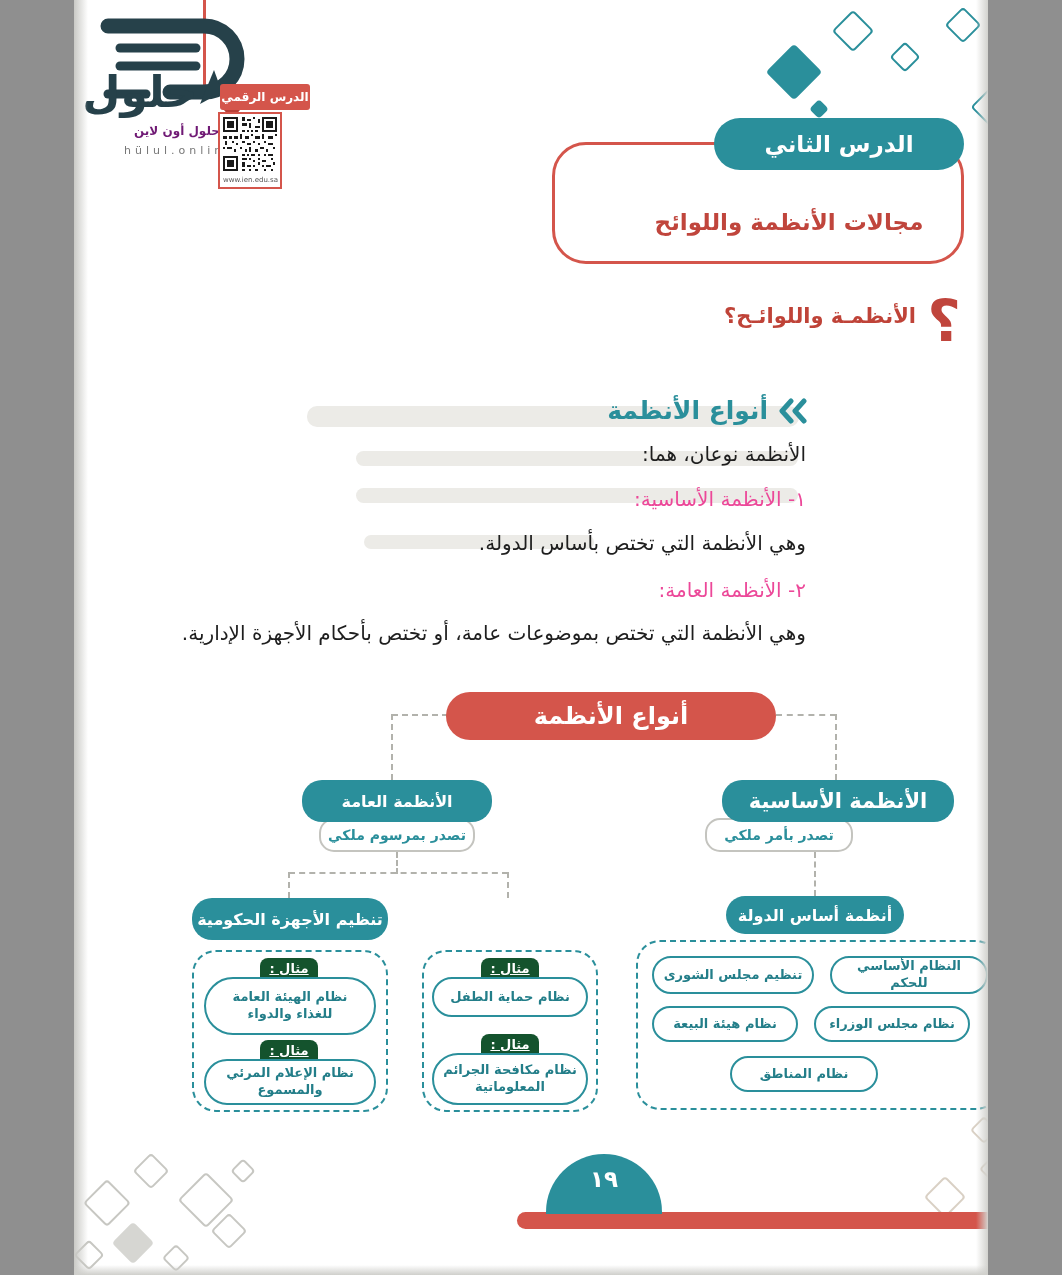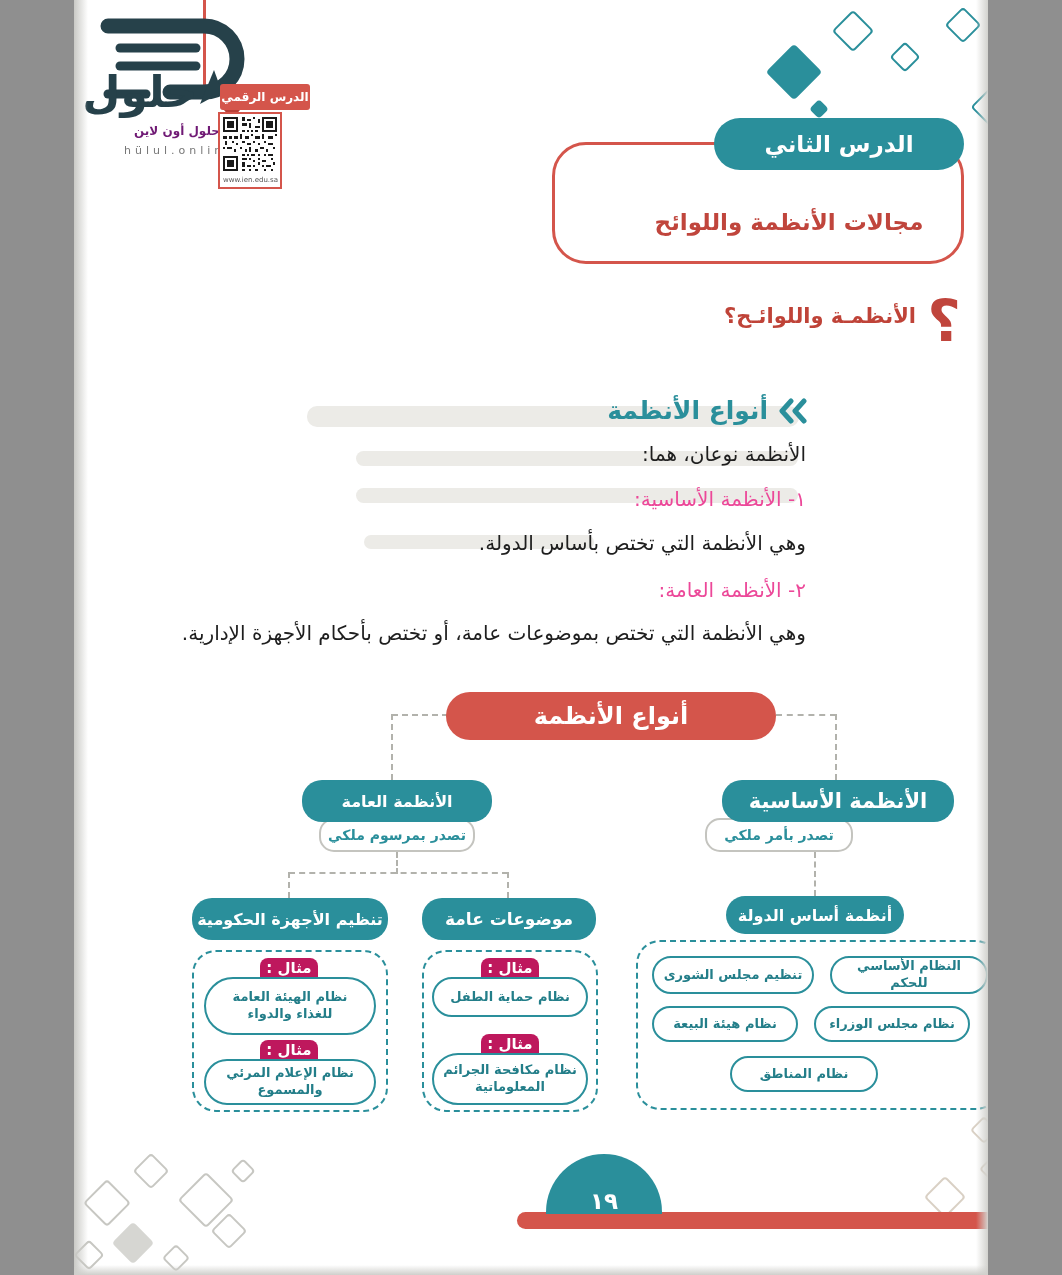--- a/index.html
+++ b/index.html
@@ -57,25 +57,25 @@
   .node { position:absolute; display:flex; align-items:center; justify-content:center; text-align:center;
           color:#fff; font-weight:bold; z-index:3; }
   .node.root { background:#d4554b; border-radius:26px; font-size:24px; }
   .node.teal { background:#2a8f9b; border-radius:20px; }
   .issued { position:absolute; background:#fff; border:2px solid #c4c4bf; border-radius:15px; color:#2a8f9b;
             font-weight:bold; font-size:14px; display:flex; align-items:center; justify-content:center; z-index:2; }
   .dashed-box { position:absolute; border:2px dashed #2a8f9b; border-radius:24px; z-index:1; background:#fff; }
   .oval { position:absolute; background:#fff; border:2px solid #2a8f9b; border-radius:30px; color:#237e89;
           font-weight:bold; font-size:13px; line-height:1.3; display:flex; align-items:center; justify-content:center;
           text-align:center; padding:2px 8px; z-index:3; }
-  .ex-tab { position:absolute; background:#be185d; color:#fff; font-size:15px; font-weight:bold;
-            display:flex; align-items:center; justify-content:center; border-radius:8px 8px 0 0; z-index:2; }
-
-  
-  .dome { position:absolute; background:#2a8f9b; border-radius:60px 60px 0 0; display:flex; align-items:flex-end;
+  .ex-tab { position:absolute; background:#14532d; color:#fff; font-size:13px; font-weight:bold;
+            display:flex; align-items:center; justify-content:center; border-radius:8px 8px 0 0; z-index:2;text-decoration:underline; }
+
+  
+  .dome { position:absolute; background:#2a8f9b; border-radius:60px 60px 0 0; display:flex; align-items:flex-start;
           justify-content:center; color:#fff; font-weight:bold; font-size:23px; padding-top:12px; z-index:4; }
   .footer-bar { position:absolute; background:#d4554b; border-radius:9px 0 0 9px; z-index:3; }
 </style>
 </head>
 <body>
 
 <div class="page">
 
   <div class="dm f-teal" style="left:700px;top:52px;width:40px;height:40px;"></div>
   <div class="dm f-teal" style="left:738px;top:102px;width:14px;height:14px;"></div>
@@ -251,21 +251,20 @@
 
   <div class="node root ar" style="left:372px;top:692px;width:330px;height:48px;">أنواع الأنظمة</div>
 
   <div class="issued ar" style="left:245px;top:818px;width:156px;height:34px;">تصدر بمرسوم ملكي</div>
   <div class="node teal ar" style="left:228px;top:780px;width:190px;height:42px;font-size:16px;">الأنظمة العامة</div>
 
   <div class="issued ar" style="left:631px;top:818px;width:148px;height:34px;">تصدر بأمر ملكي</div>
   <div class="node teal ar" style="left:648px;top:780px;width:232px;height:42px;font-size:21px;">الأنظمة الأساسية</div>
 
   <div class="node teal ar" style="left:118px;top:898px;width:196px;height:42px;font-size:16px;">تنظيم الأجهزة الحكومية</div>
-  <div class="node teal ar" style="left:348px;top:898px;width:174px;height:42px;font-size:17px;">موضوعات عامة</div>
   <div class="node teal ar" style="left:652px;top:896px;width:178px;height:38px;font-size:16px;">أنظمة أساس الدولة</div>
 
   <div class="dashed-box" style="left:562px;top:940px;width:364px;height:170px;"></div>
   <div class="oval ar" style="left:756px;top:956px;width:158px;height:38px;">النظام الأساسي للحكم</div>
   <div class="oval ar" style="left:578px;top:956px;width:162px;height:38px;">تنظيم مجلس الشورى</div>
   <div class="oval ar" style="left:740px;top:1006px;width:156px;height:36px;">نظام مجلس الوزراء</div>
   <div class="oval ar" style="left:578px;top:1006px;width:146px;height:36px;">نظام هيئة البيعة</div>
   <div class="oval ar" style="left:656px;top:1056px;width:148px;height:36px;">نظام المناطق</div>
 
   <div class="dashed-box" style="left:118px;top:950px;width:196px;height:162px;"></div>

